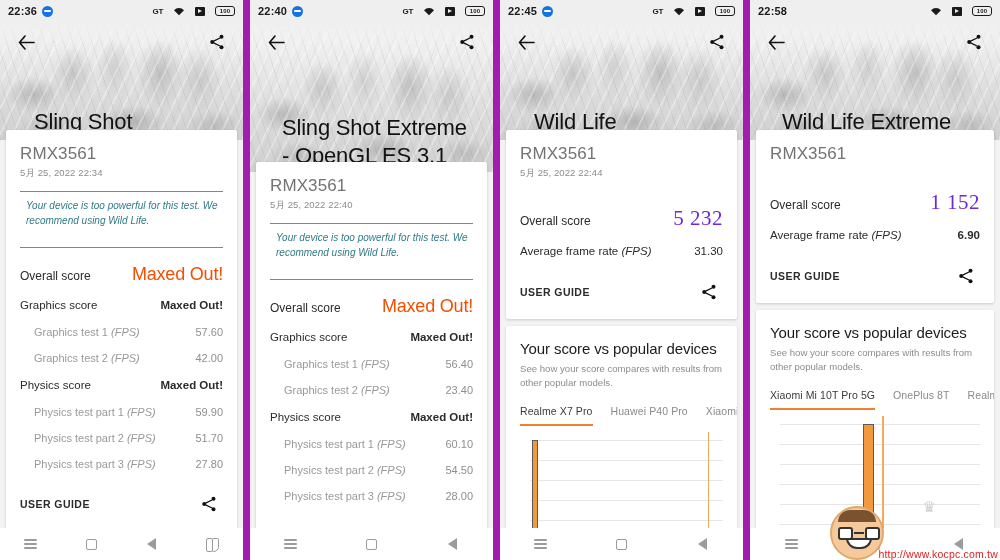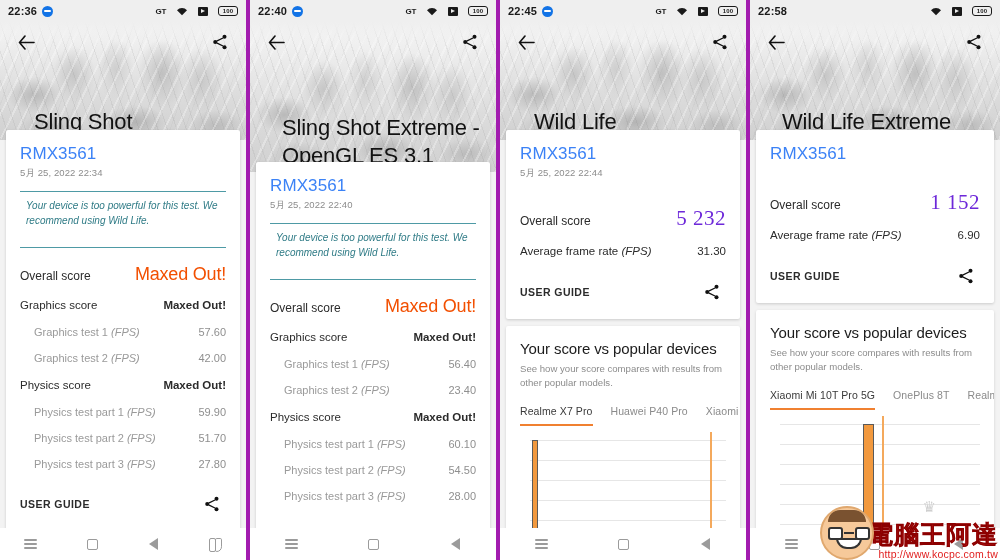--- a/index.html
+++ b/index.html
@@ -11,21 +11,21 @@
   }
   .screens {
     display: flex;
     width: 1000px; height: 560px;
     background: #d9d9d9;
   }
   .phone {
     width: 250px; height: 560px;
     position: relative;
     background: #f3f3f3;
-    border-right: 4px solid #a21caf;
+    border-right: 7px solid #a21caf;
     overflow: hidden;
   }
   .phone:last-child { border-right: none; }
 
   
   .statusbar {
     height: 22px;
     display: flex; align-items: center;
     padding: 0 8px;
     background: #efefef;
@@ -109,21 +109,21 @@
 
   
   .card {
     position: relative; z-index: 4;
     margin: 0 6px; margin-top: -10px;
     background: #fff;
     border-radius: 2px;
     box-shadow: 0 1px 3px rgba(0,0,0,.17);
     padding: 14px 14px 0 14px;
   }
-  .device-name { font-size: 17px; color: #3b82f6; font-weight: 400; letter-spacing: .1px; }
+  .device-name { font-size: 17px; color: #737373; font-weight: 400; letter-spacing: .1px; }
   .device-date { font-size: 9.5px; color: #8c8c8c; margin-top: 3px; letter-spacing: .1px; }
 
   .hr-teal { height: 1px; background: #4e9aa5; margin: 11px 0 0 0; }
   .warn {
     color: #2f7b86; font-style: italic; font-size: 10px;
     line-height: 1.45; padding: 7px 0 8px 6px;
   }
 
   .rows { padding-top: 6px; }
   .row {
@@ -609,21 +609,21 @@
 
     <div class="card">
       <div class="device-name">RMX3561</div>
       <div class="rows" style="padding-top:16px">
         <div class="row big">
             <span class="lbl">Overall score</span>
             <span class="bigscore">1 152</span>
           </div>
         <div class="row">
             <span class="lbl"><span>Average frame rate</span> <i>(FPS)</i></span>
-            <span class="val" style="font-weight:400">6.90</span>
+            <span class="val" style="font-weight:700">6.90</span>
           </div>
       </div>
       <div class="guide">
         <span class="g-txt">USER GUIDE</span>
         <span class="icon-btn">
           <svg width="16" height="16" viewBox="0 0 16 16">
               <circle cx="12.5" cy="2.8" r="2" fill="#111"></circle>
               <circle cx="3.2" cy="8" r="2" fill="#111"></circle>
               <circle cx="12.5" cy="13.2" r="2" fill="#111"></circle>
               <path d="M11 4 4.6 7.2M4.6 8.8 11 12" stroke="#111" stroke-width="1.3"></path>
@@ -678,20 +678,19 @@
       <div class="wm-face">
         <div class="hair"></div>
         <div class="glasses">
             <i></i>
             <b></b>
             <i></i>
           </div>
         <div class="mouth"></div>
       </div>
       <div class="wm-text">
-        <span class="wm-cn">電腦王阿達</span>
         <span class="wm-url">http://www.kocpc.com.tw</span>
       </div>
       <div class="wm-crown">♛</div>
     </div>
   </div>
 
 </div>
 
 </body></html>

